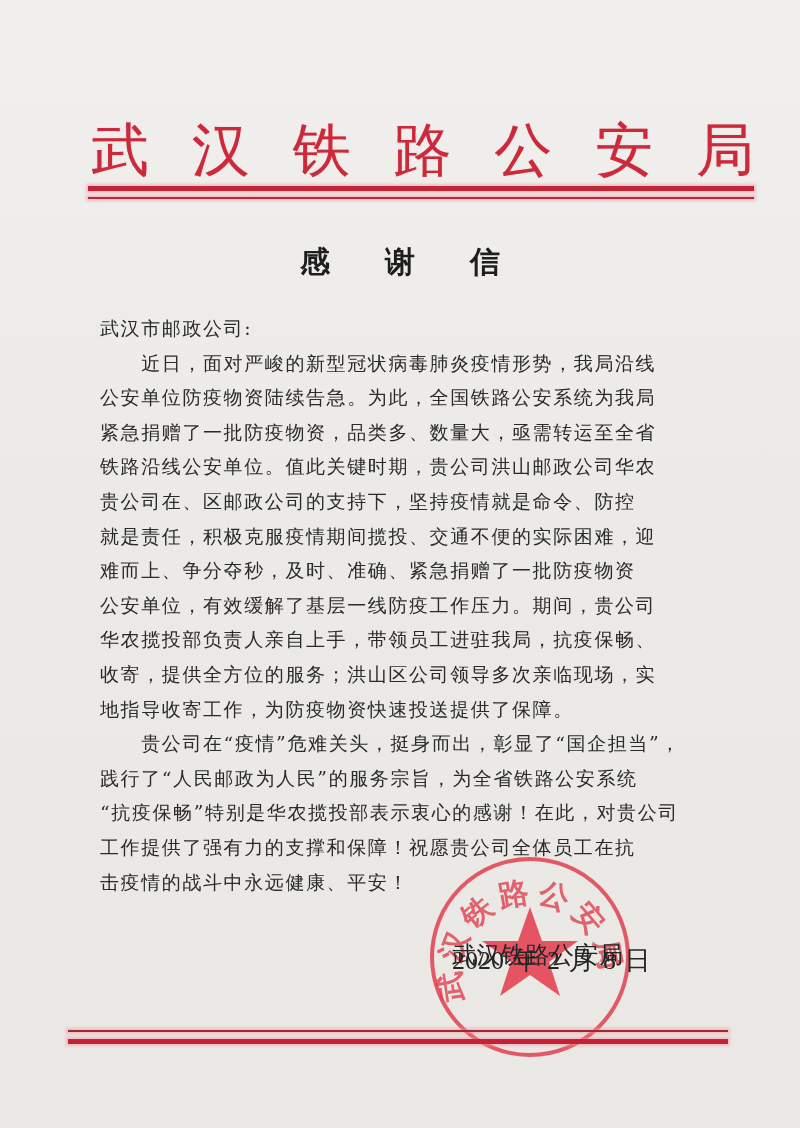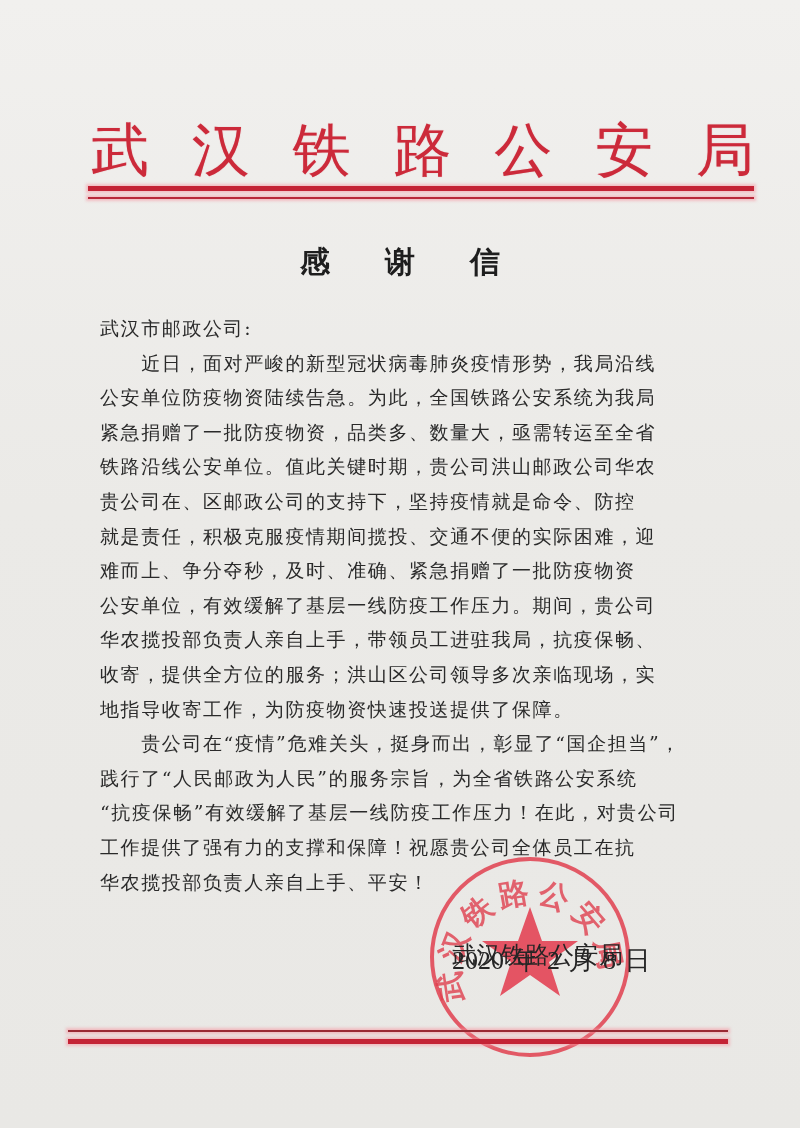--- a/index.html
+++ b/index.html
@@ -95,23 +95,23 @@
     <span class="ln">铁路沿线公安单位。值此关键时期，贵公司洪山邮政公司华农</span>
     <span class="ln">贵公司在、区邮政公司的支持下，坚持疫情就是命令、防控</span>
     <span class="ln">就是责任，积极克服疫情期间揽投、交通不便的实际困难，迎</span>
     <span class="ln">难而上、争分夺秒，及时、准确、紧急捐赠了一批防疫物资</span>
     <span class="ln">公安单位，有效缓解了基层一线防疫工作压力。期间，贵公司</span>
     <span class="ln">华农揽投部负责人亲自上手，带领员工进驻我局，抗疫保畅、</span>
     <span class="ln">收寄，提供全方位的服务；洪山区公司领导多次亲临现场，实</span>
     <span class="ln">地指导收寄工作，为防疫物资快速投送提供了保障。</span>
     <span class="ln">　　贵公司在“疫情”危难关头，挺身而出，彰显了“国企担当”，</span>
     <span class="ln">践行了“人民邮政为人民”的服务宗旨，为全省铁路公安系统</span>
-    <span class="ln">“抗疫保畅”有效缓解了基层一线防疫工作压力！在此，对贵公司</span>
+    <span class="ln">“抗疫保畅”特别是华农揽投部表示衷心的感谢！在此，对贵公司</span>
     <span class="ln">工作提供了强有力的支撑和保障！祝愿贵公司全体员工在抗</span>
-    <span class="ln">华农揽投部负责人亲自上手、平安！</span>
+    <span class="ln">击疫情的战斗中永远健康、平安！</span>
   </div>
 
   <svg class="stamp" viewBox="0 0 204 204" xmlns="http://www.w3.org/2000/svg">
     <defs>
       <path id="seal-arc" d="M 40 150 A 70 70 0 1 1 164 150" fill="none"></path>
     </defs>
     <circle cx="102" cy="102" r="98" fill="none" stroke="#e0404f" stroke-width="4" opacity="0.85"></circle>
     <g>
       <polygon points="102,52 114,86 150,86 121,107 132,141 102,120 72,141 83,107 54,86 90,86" fill="#e33a4c" opacity="0.85"></polygon>
     </g>

